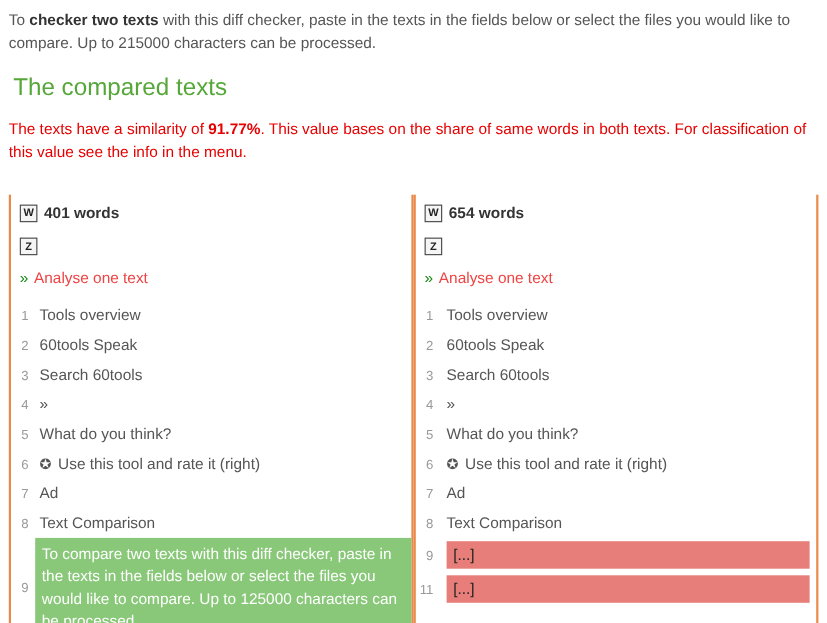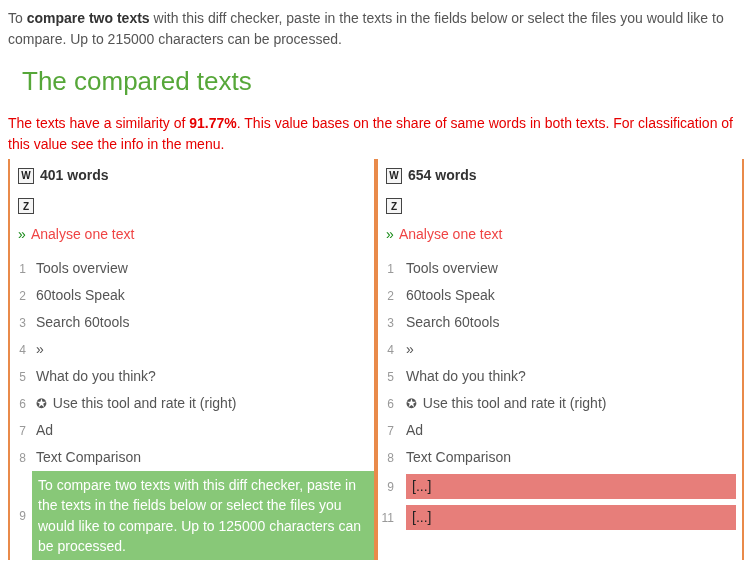--- a/index.html
+++ b/index.html
@@ -10,24 +10,24 @@
     width: 752px;
     background: #fff;
     padding: 8px;
     line-height: 1.5;
   }
   .intro { color: #555; margin-bottom: 12px; }
   .intro b { color: #333; font-weight: bold; }
   h2.section-title {
     color: #56a739;
     font-weight: 400;
-    font-size: 26px;
-    margin: 10px 0 12px 14px;
-  }
-  .similarity { color: #e60000; margin-bottom: 4px; }
+    font-size: 22px;
+    margin: 10px 0 12px 4px;
+  }
+  .similarity { color: #e60000; margin-bottom: 28px; }
   .similarity b { font-weight: bold; }
   .columns { display: flex; gap: 0; }
   .col {
     flex: 1;
     border-left: 2px solid #e98a4a;
     border-right: 2px solid #e98a4a;
     padding: 0;
     min-width: 0;
   }
   .col + .col { margin-left: 0; }
@@ -100,21 +100,21 @@
     min-width: 330px;
   }
   .line.hl-green { align-items: flex-start; }
   .line.hl-green .num { align-self: center; }
   .right-lines .txt { padding-left: 6px; }
 </style>
 </head>
 <body>
 
 <p class="intro">
-  <span>To </span><b>compare two texts</b><span> with this diff checker, paste in the texts in the fields below or select the files you would like to compare. Up to 215000 characters can be processed.</span>
+  <span>To </span><b>checker two texts</b><span> with this diff checker, paste in the texts in the fields below or select the files you would like to compare. Up to 215000 characters can be processed.</span>
 </p>
 
 <h2 class="section-title">The compared texts</h2>
 
 <p class="similarity">
   <span>The texts have a similarity of </span><b>91.77%</b><span>. This value bases on the share of same words in both texts. For classification of this value see the info in the menu.</span>
 </p>
 
 <div class="columns">
 

